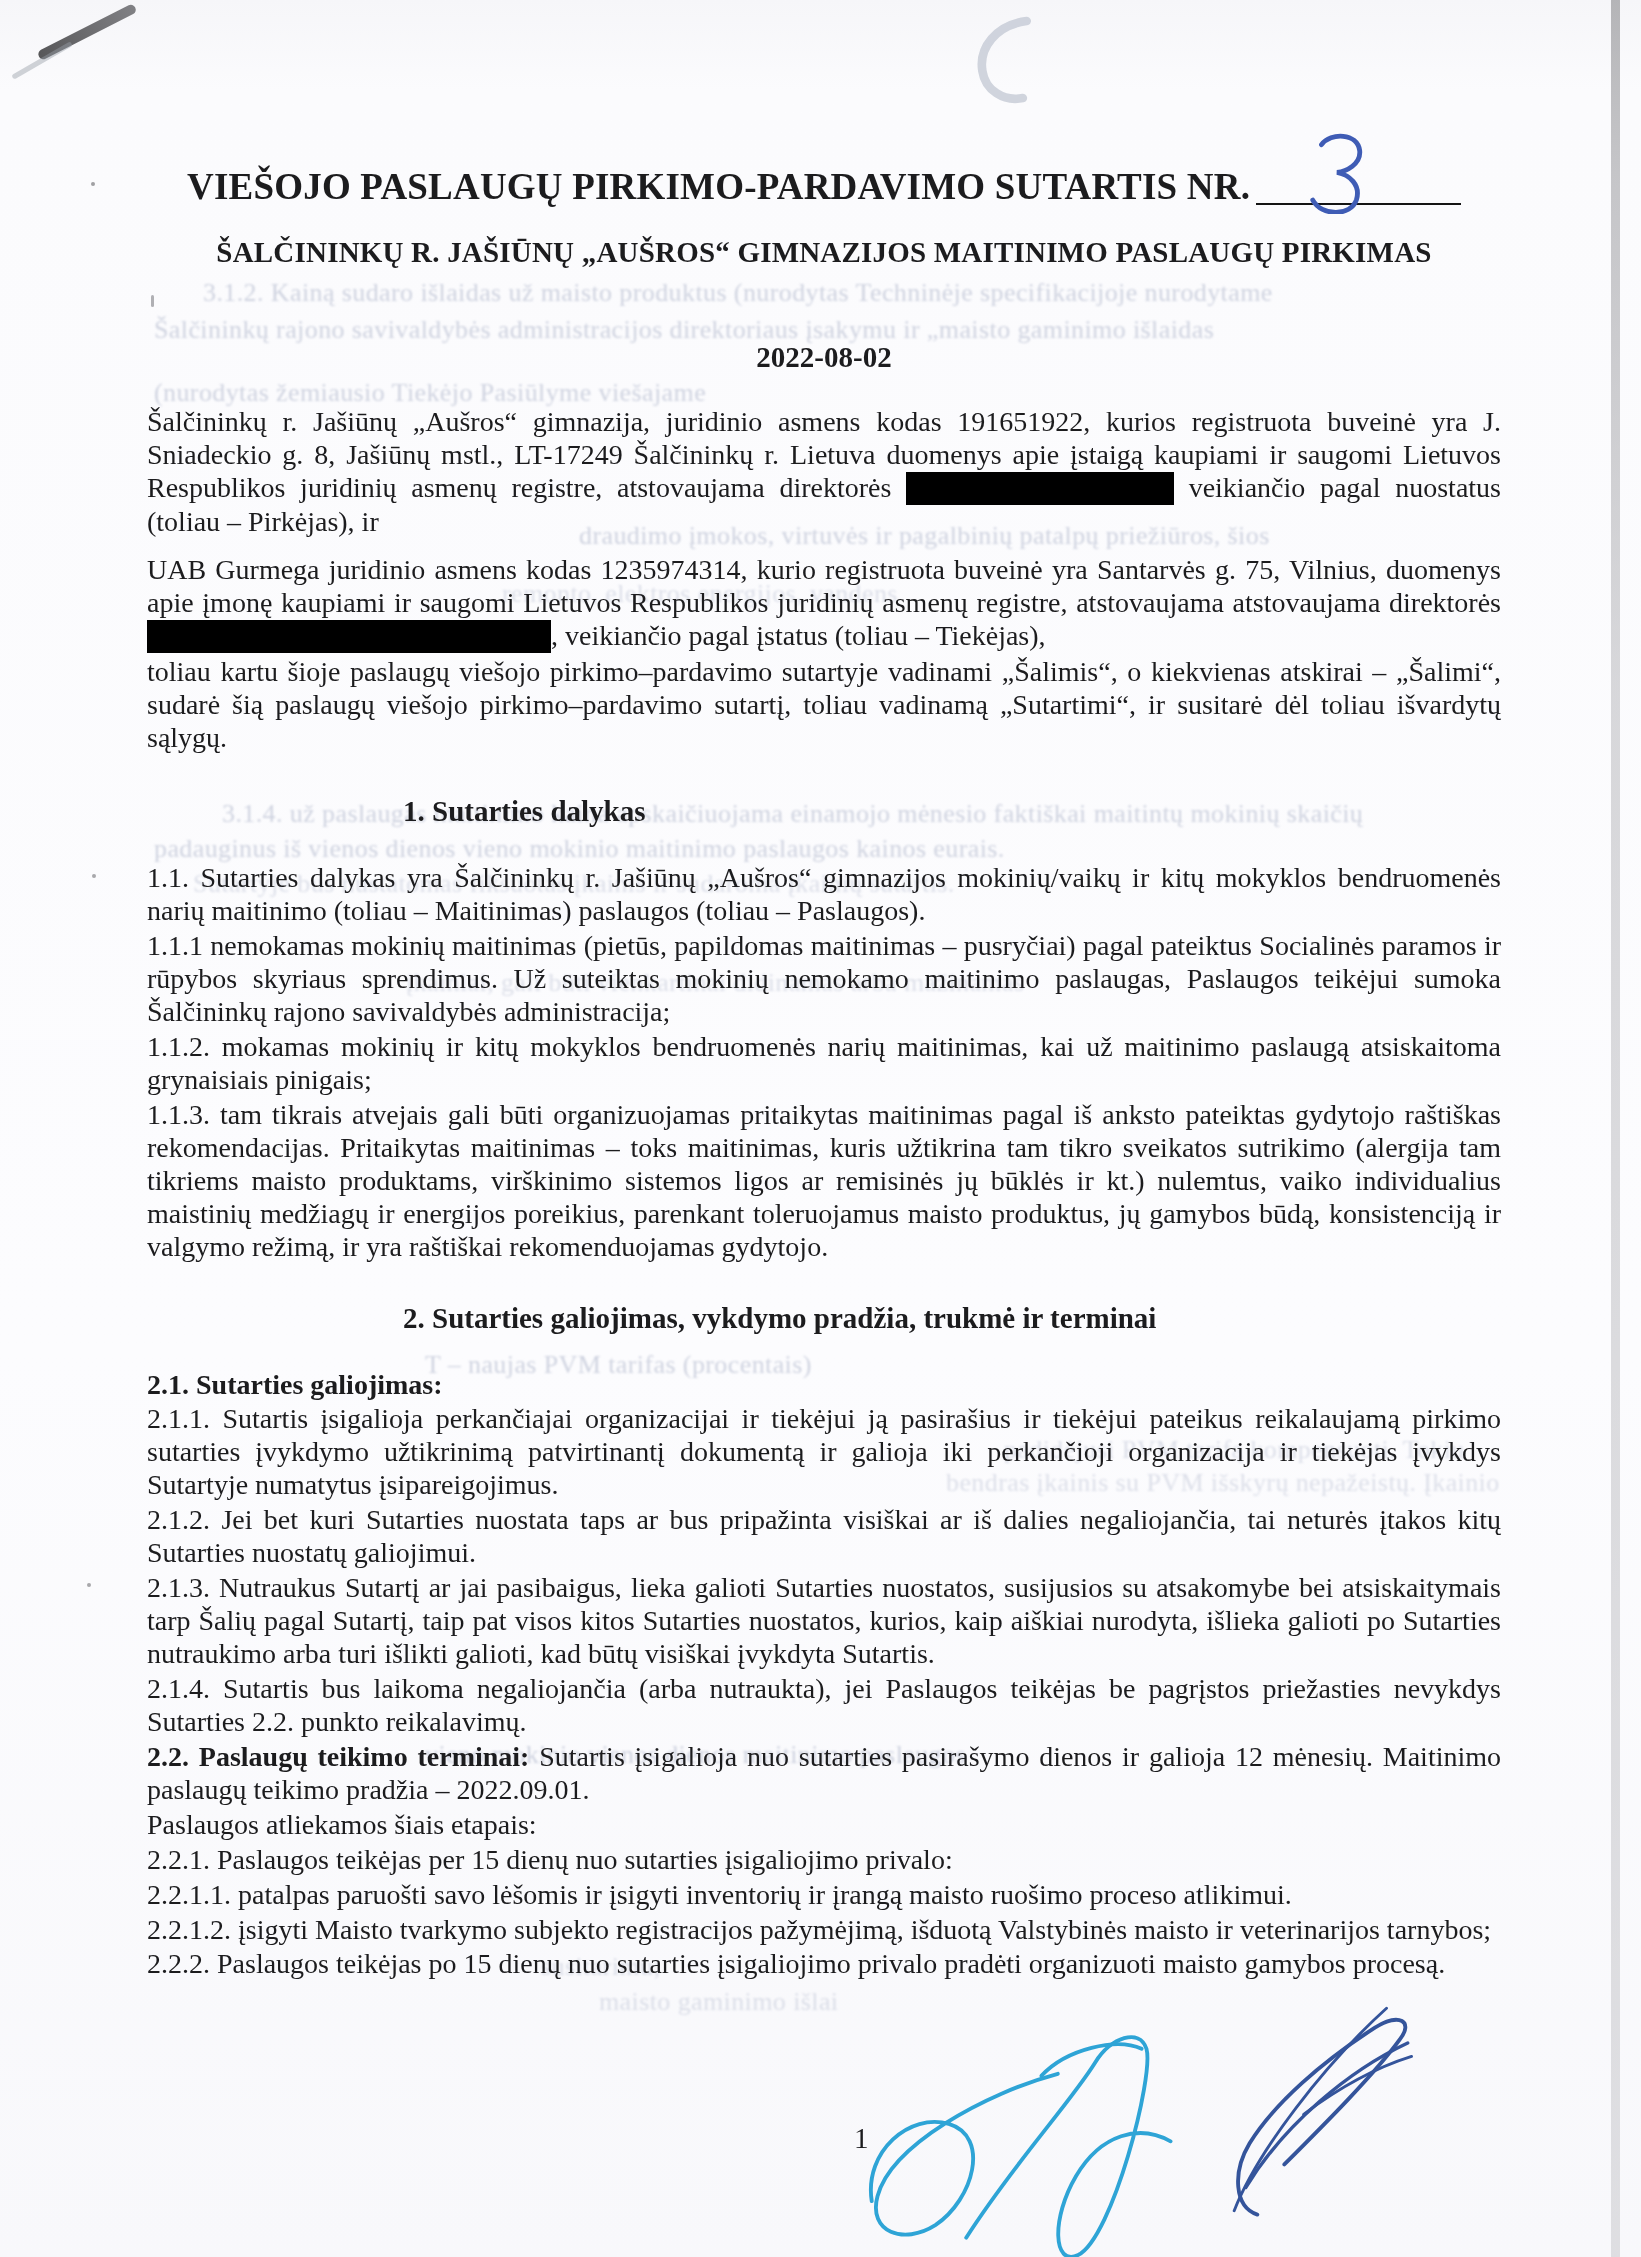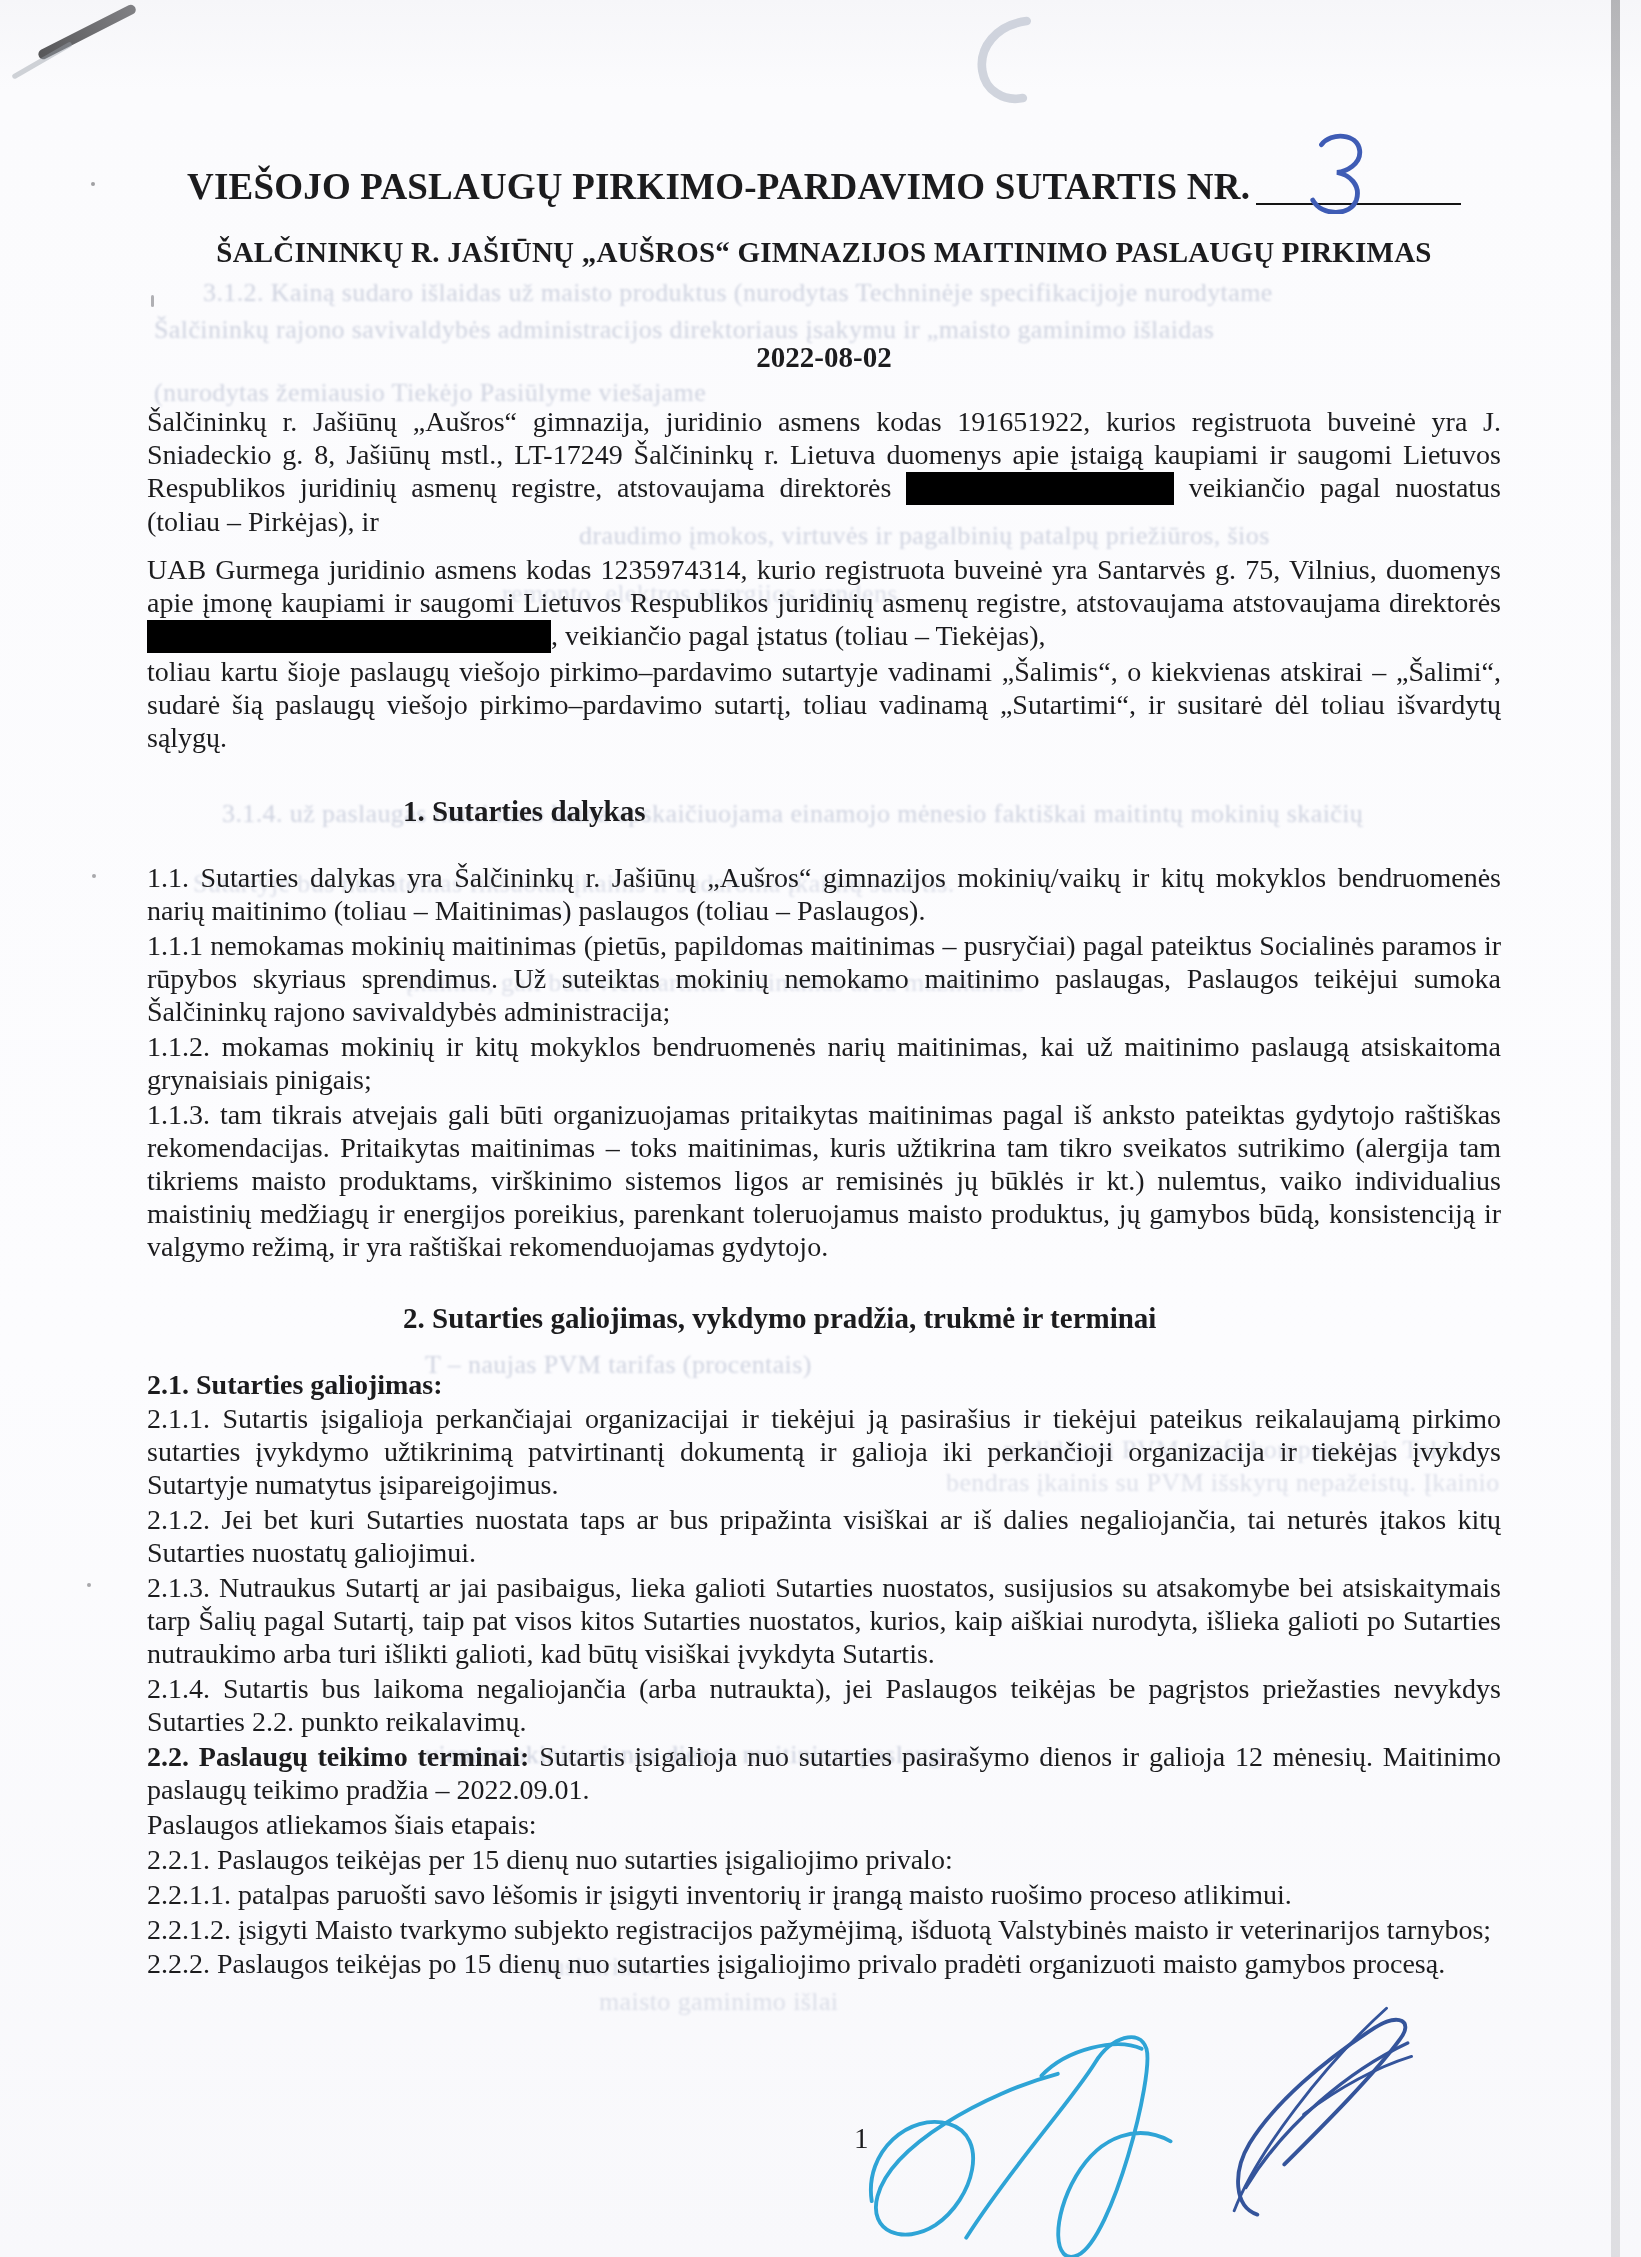--- a/index.html
+++ b/index.html
@@ -66,20 +66,21 @@
   <div class="speck" style="left:92px;top:874px;width:3.9px;height:3.9px;opacity:.5"></div>
   <div class="speck" style="left:87px;top:1583px;width:3.9px;height:3.9px;opacity:.5"></div>
   <div class="speck" style="left:151px;top:295px;width:2.9px;height:11.6px;border-radius:1.9px;opacity:.45"></div>
 
   <div class="ghost" style="left:203px;top:278px;">3.1.2. Kainą sudaro išlaidas už maisto produktus (nurodytas Techninėje specifikacijoje nurodytame</div>
   <div class="ghost" style="left:154px;top:315px;">Šalčininkų rajono savivaldybės administracijos direktoriaus įsakymu ir „maisto gaminimo išlaidas</div>
   <div class="ghost" style="left:154px;top:350px;margin-top:28px;">(nurodytas žemiausio Tiekėjo Pasiūlyme viešajame</div>
   <div class="ghost" style="left:579px;top:521px;">draudimo įmokos, virtuvės ir pagalbinių patalpų priežiūros, šios</div>
   <div class="ghost g-light" style="left:502px;top:579px;">remonto, elektros energijos, vandens</div>
   <div class="ghost" style="left:222px;top:799px;">3.1.4. už paslaugas maitinimo kaina apskaičiuojama einamojo mėnesio faktiškai maitintų mokinių skaičių</div>
+  <div class="ghost" style="left:154px;top:834px;">padauginus iš vienos dienos vieno mokinio maitinimo paslaugos kainos eurais.</div>
   <div class="ghost g-light" style="left:193px;top:869px;">Sutartyje bus nustatomas fiksuotas įkainis ir sudaroma įkainių sutartis.</div>
   <div class="ghost g-light" style="left:406px;top:968px;">įkainiai, gali būti vienkartinai didinamas arba mažinamas</div>
   <div class="ghost" style="left:425px;top:1350px;">T – naujas PVM tarifas (procentais)</div>
   <div class="ghost g-light" style="left:1004px;top:1435px;">padidėjusi PVM tarifą kompensuoti. Tokiu</div>
   <div class="ghost g-light" style="left:946px;top:1468px;">bendras įkainis su PVM išskyrų nepažeistų. Įkainio</div>
   <div class="ghost" style="left:425px;top:1740px;">vieno mokinio vienos dienos maitinimo paslaugos</div>
   <div class="ghost g-light" style="left:541px;top:1952px;">susitarimu;</div>
   <div class="ghost g-light" style="left:599px;top:1987px;">maisto gaminimo išlai</div>
 
   <div class="content">

